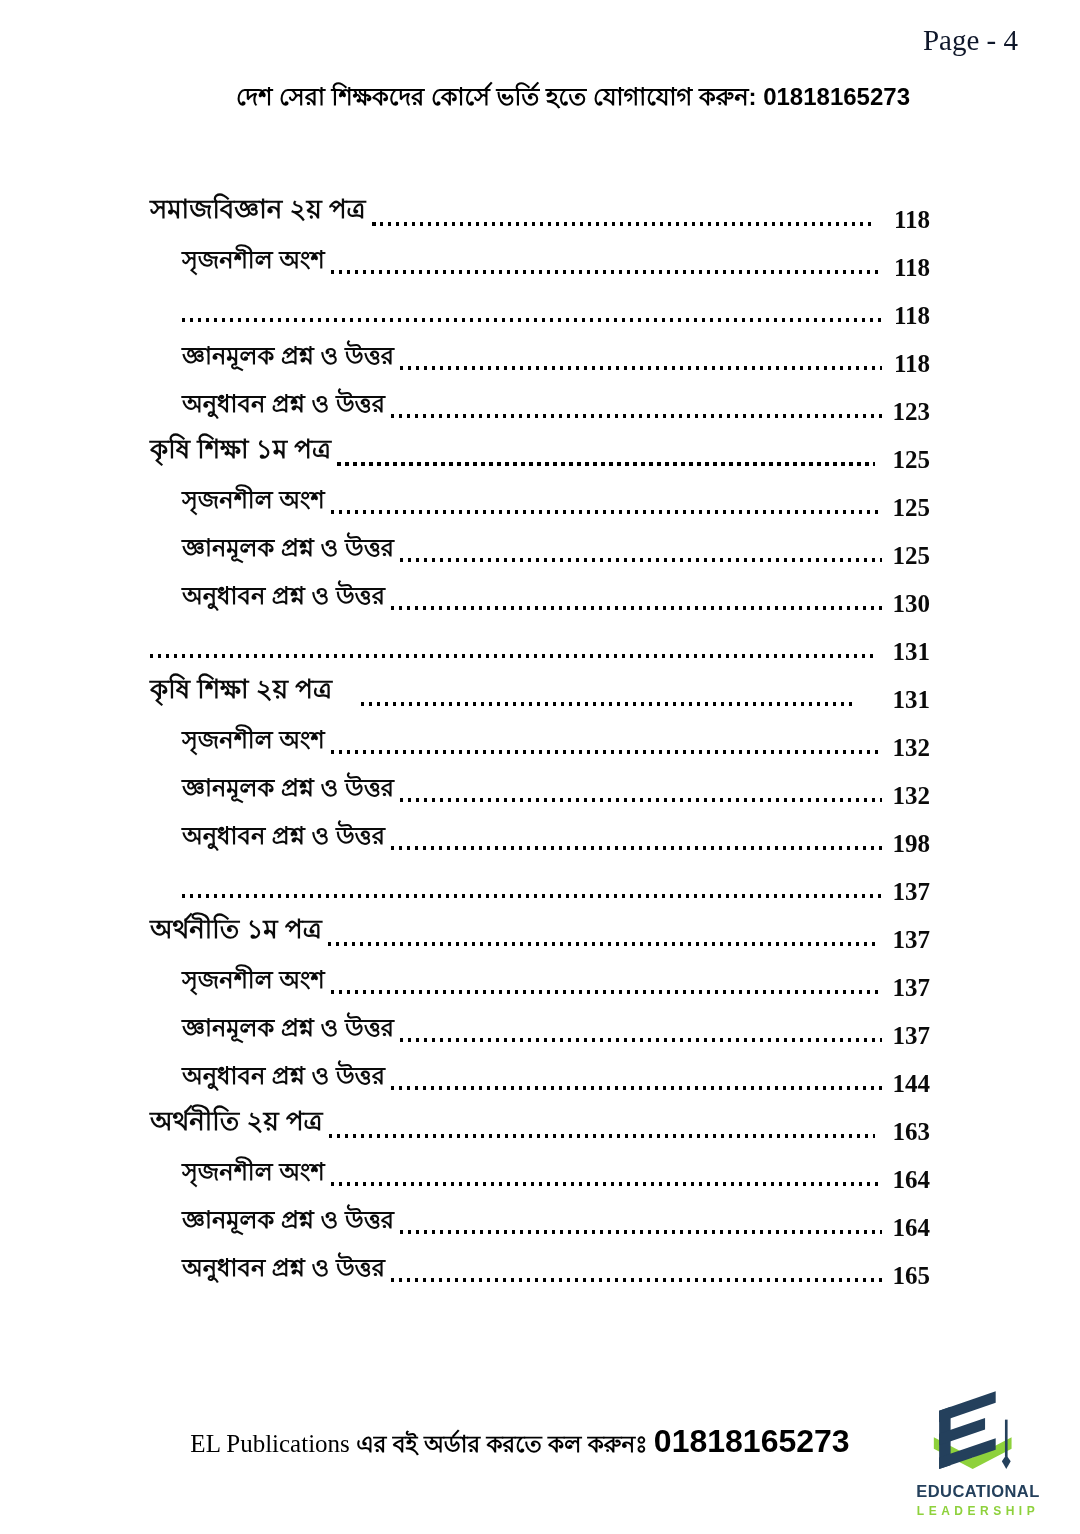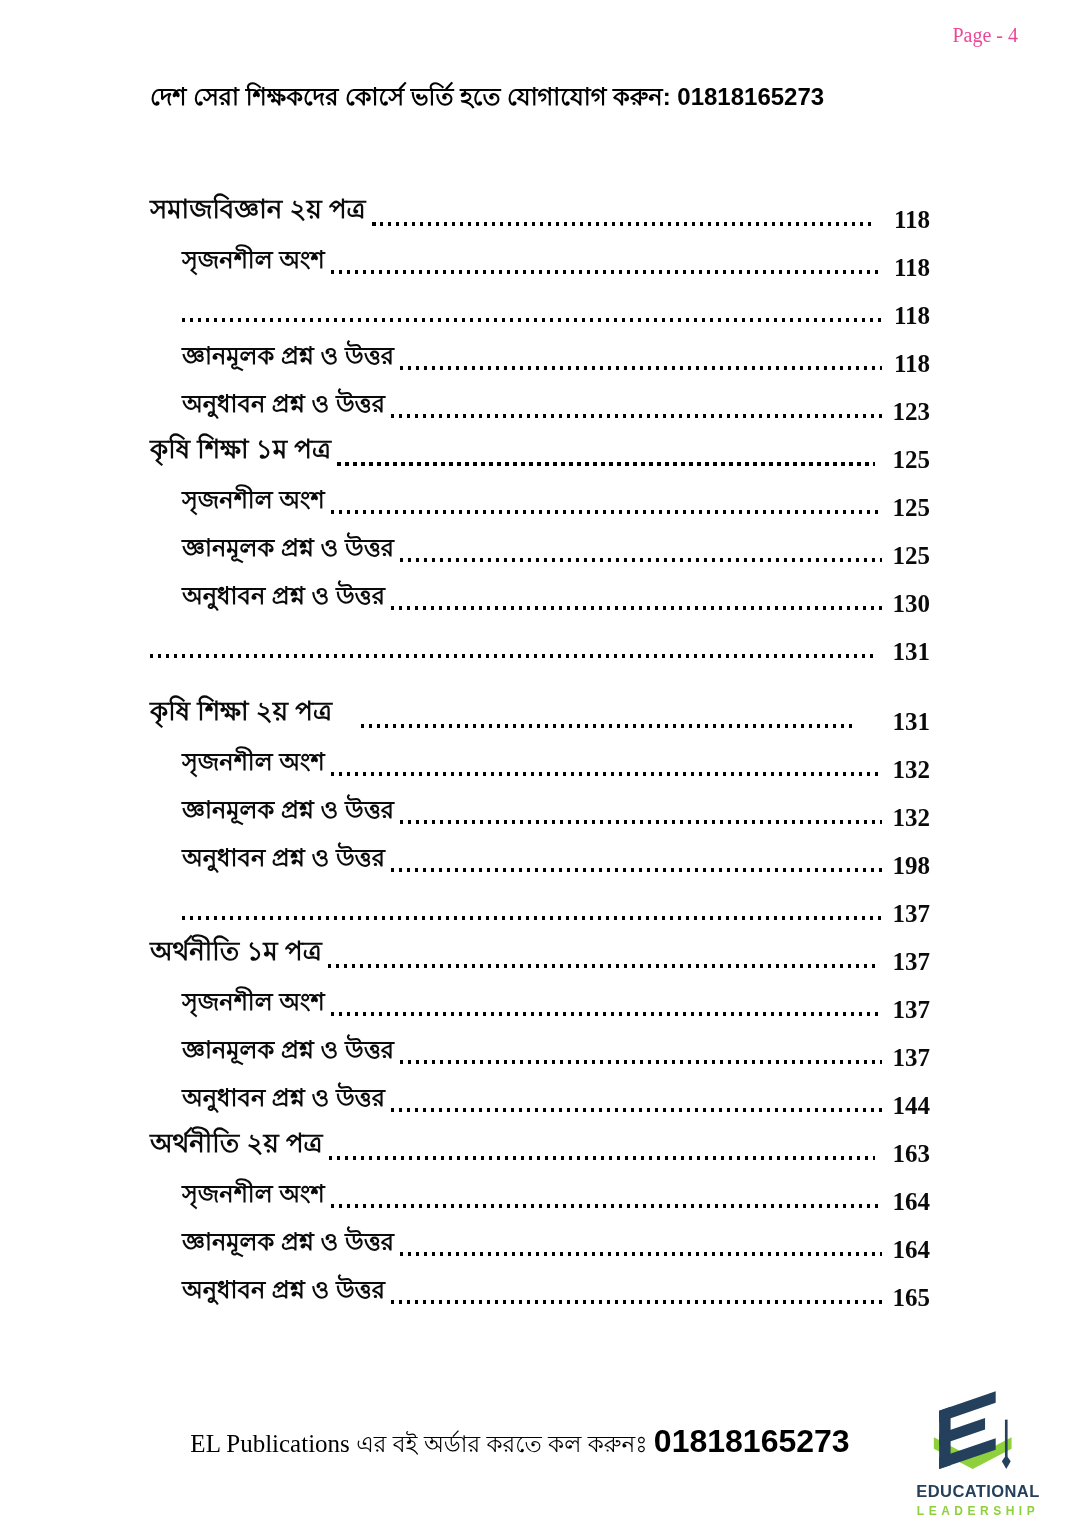--- a/index.html
+++ b/index.html
@@ -16,48 +16,48 @@
     background: #ffffff;
     overflow: hidden;
     font-family: "Liberation Sans", sans-serif;
     color: var(--ink);
   }
   .page-number {
     position: absolute;
     top: 24px;
     right: 62px;
     font-family: "Liberation Serif", serif;
-    font-size: 20px;
-    color: #ec4899;
+    font-size: 29px;
+    color: #0f172a;
   }
   .contact-header {
     position: absolute;
     top: 78px;
     left: 150px;
     width: 760px;
-    text-align: left;
+    text-align: right;
     font-size: 24px;
     font-weight: 700;
     color: #000;
   }
   .toc {
     position: absolute;
     top: 188px;
     left: 150px;
     width: 780px;
   }
   .toc-row {
     display: flex;
     align-items: flex-end;
     height: 48px;
   }
   .toc-row.l1 { font-size: 26px; font-weight: 700; }
   .toc-row.l2 { font-size: 24px; font-weight: 700; padding-left: 32px; align-items: flex-end; }
   .toc-row.l1 + .toc-row.l1,
-  .toc-row.extra-gap { margin-top: 22px; gap: 23px; }
+  .toc-row.extra-gap { margin-top: 0; gap: 23px; }
   .toc-label { white-space: nowrap; padding-bottom: 3px; }
   .toc-dots {
     flex: 1;
     height: 4px;
     margin: 0 2px 10px 6px;
     background-image: repeating-linear-gradient(to right, #000 0 3.5px, transparent 3.5px 8px);
   }
   .toc-row.l1 .toc-dots { margin-right: 9px; }
   .toc-row .toc-label:empty { padding: 0; }
   .toc-row .toc-label:empty + .toc-dots { margin-left: 0; }
@@ -72,21 +72,21 @@
   .footer-line {
     position: absolute;
     top: 1423px;
     left: 130px;
     width: 780px;
     text-align: center;
     font-size: 23px;
     color: #000;
   }
   .footer-prefix { font-family: "Liberation Serif", serif; font-size: 25px; font-weight: 400; }
-  .footer-bn { font-weight: 400; }
+  .footer-bn { font-weight: 700; }
   .footer-phone { font-weight: 700; font-size: 32px; }
   .logo {
     position: absolute;
     top: 1384px;
     left: 904px;
     width: 148px;
     text-align: center;
   }
   .logo svg { display: block; margin: 0 auto; }
   .navy-shape { fill: var(--navy); }

